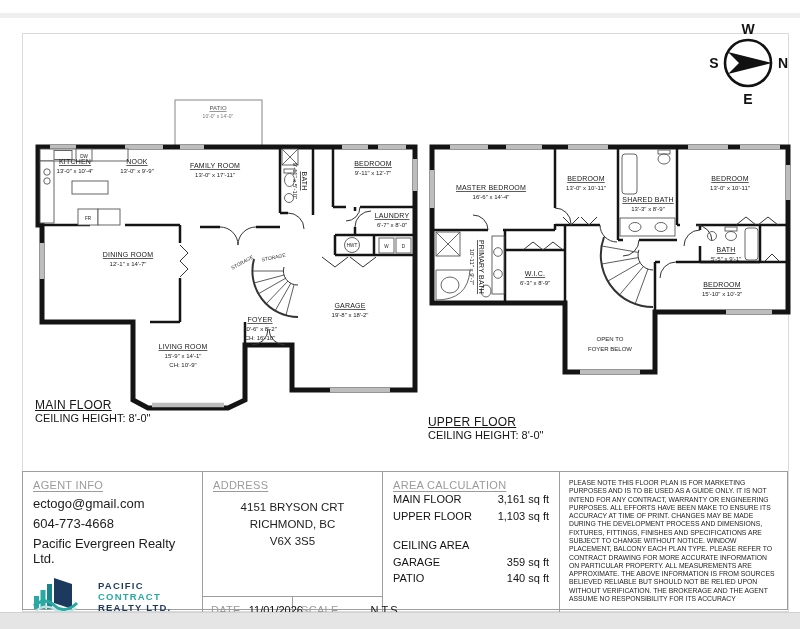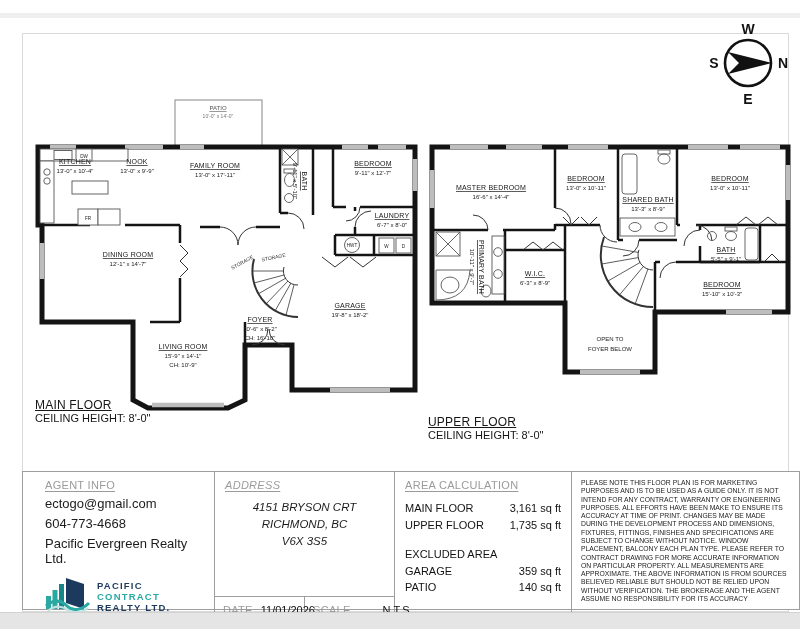--- a/index.html
+++ b/index.html
@@ -18,31 +18,31 @@
   .rs{font-size:5px;fill:#333;text-anchor:middle;}
   .fx{font-size:4.6px;fill:#222;text-anchor:middle;}
   .cp{font-size:14px;font-weight:bold;fill:#111;text-anchor:middle;}
 
   .floor-title{position:absolute;font-size:12px;color:#161616;line-height:13px;}
   .floor-title .t{text-decoration:underline;letter-spacing:.2px;}
   .floor-title .c{font-size:11px;}
 
   
   .ftable{position:absolute;left:22px;top:471px;width:764px;height:137px;border:1px solid #9e9e9e;
-          display:grid;grid-template-columns:180px 180px 177px auto;background:#fff;padding-left:12px;}
+          display:grid;grid-template-columns:180px 180px 177px auto;background:#fff;}
   .fcol{border-right:1px solid #9e9e9e;position:relative;}
   .fcol:last-child{border-right:none;}
   .fhead{color:#9b9b9b;font-size:11px;text-decoration:underline;text-underline-offset:2px;letter-spacing:.3px;}
   .pad{padding:7px 10px;}
   .agent-name{font-weight:bold;font-size:12px;margin-top:9px;}
   .aline{font-size:13px;margin-top:5px;color:#1c1c1c;}
-  .logo{display:flex;align-items:center;gap:6px;margin-top:10px;}
+  .logo{display:flex;align-items:center;gap:19px;margin-top:10px;}
   .logo-text{font-size:9.5px;font-weight:bold;line-height:11px;letter-spacing:1.2px;}
   .addr-wrap{display:flex;flex-direction:column;height:100%;box-sizing:border-box;}
-  .addr-main{flex:1;font-style:italic;}
+  .addr-main{flex:1;}
   .aline2{font-size:11.5px;margin-top:5px;color:#1c1c1c;text-align:center;}
   .datescale{border-top:1px solid #9e9e9e;height:26px;display:grid;grid-template-columns:90px auto;}
   .dcell{display:flex;align-items:center;gap:8px;padding:0 8px;font-size:11px;}
   .dcell.first{border-right:1px solid #9e9e9e;}
   .dval{color:#111;}
   .arow{display:flex;justify-content:space-between;font-size:11px;color:#131313;line-height:16.5px;}
   .arow.gap{margin-top:13px;}
   .disc{font-size:6.8px;line-height:1.22;color:#222;padding:7px 9px;}
 </style>
 </head>
@@ -306,31 +306,31 @@
           </div>
           <div class="dcell">
             <span class="fhead">SCALE</span>
             <span class="dval" style="margin-left:24px">N.T.S.</span>
           </div>
         </div>
       </div>
     </div>
 
     <div class="fcol pad">
-      <div class="fhead" style="margin-bottom:9px">AREA CALCULATION</div>
+      <div class="fhead" style="">AREA CALCULATION</div>
       <div class="arow">
         <span>MAIN FLOOR</span>
         <span>3,161 sq ft</span>
       </div>
       <div class="arow">
         <span>UPPER FLOOR</span>
-        <span>1,735 sq ft</span>
+        <span>1,103 sq ft</span>
       </div>
       <div class="arow gap">
-        <span>EXCLUDED AREA</span>
+        <span>CEILING AREA</span>
         <span></span>
       </div>
       <div class="arow">
         <span>GARAGE</span>
         <span>359 sq ft</span>
       </div>
       <div class="arow">
         <span>PATIO</span>
         <span>140 sq ft</span>
       </div>

